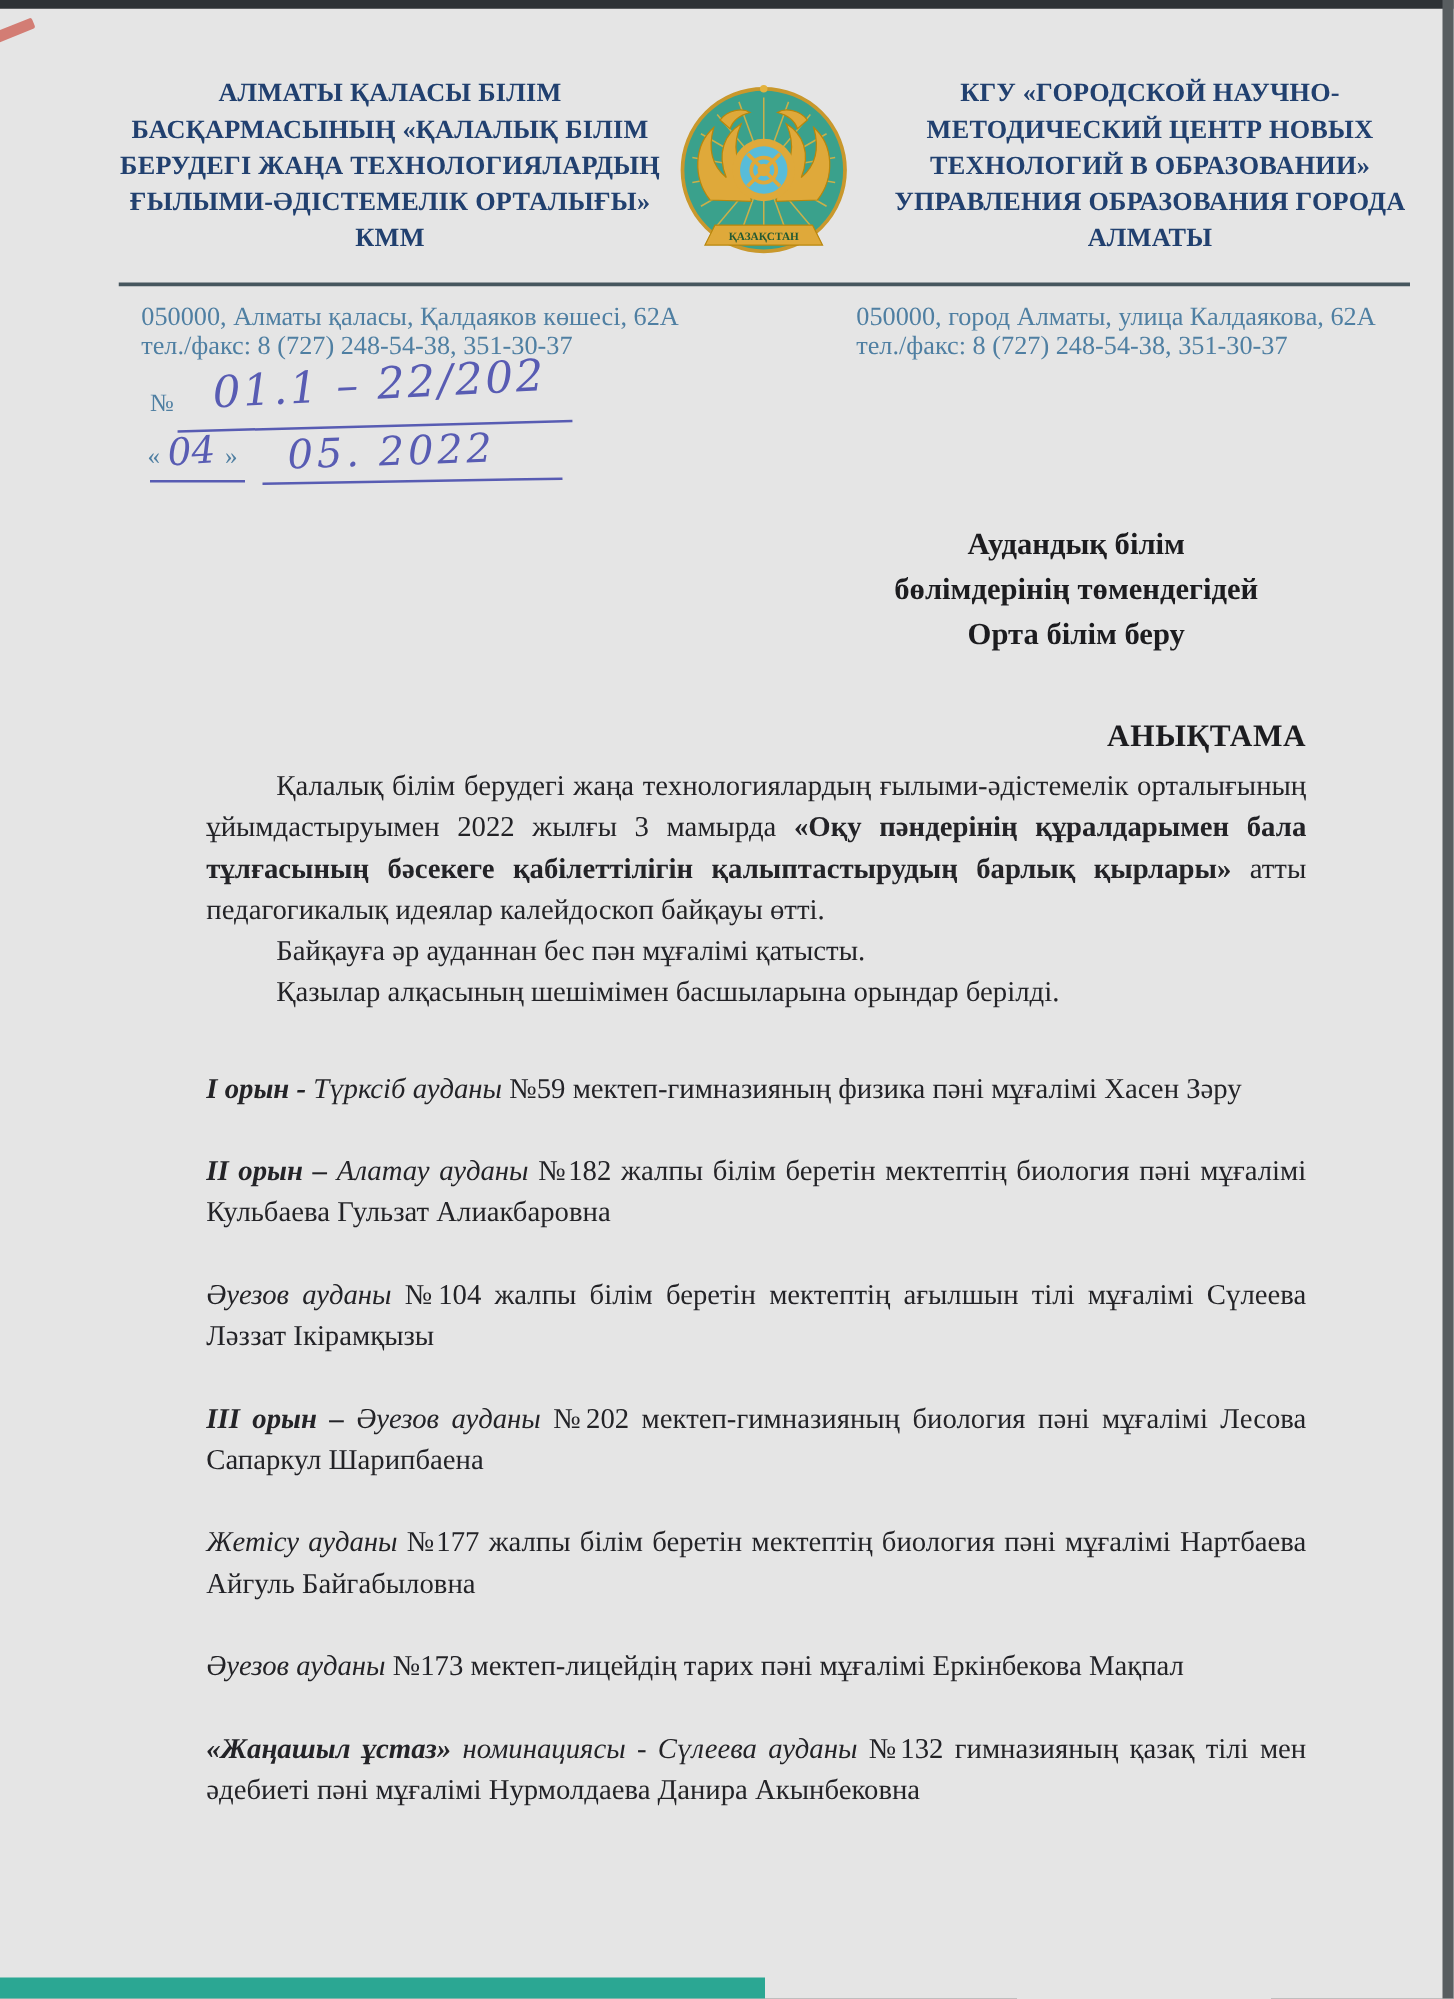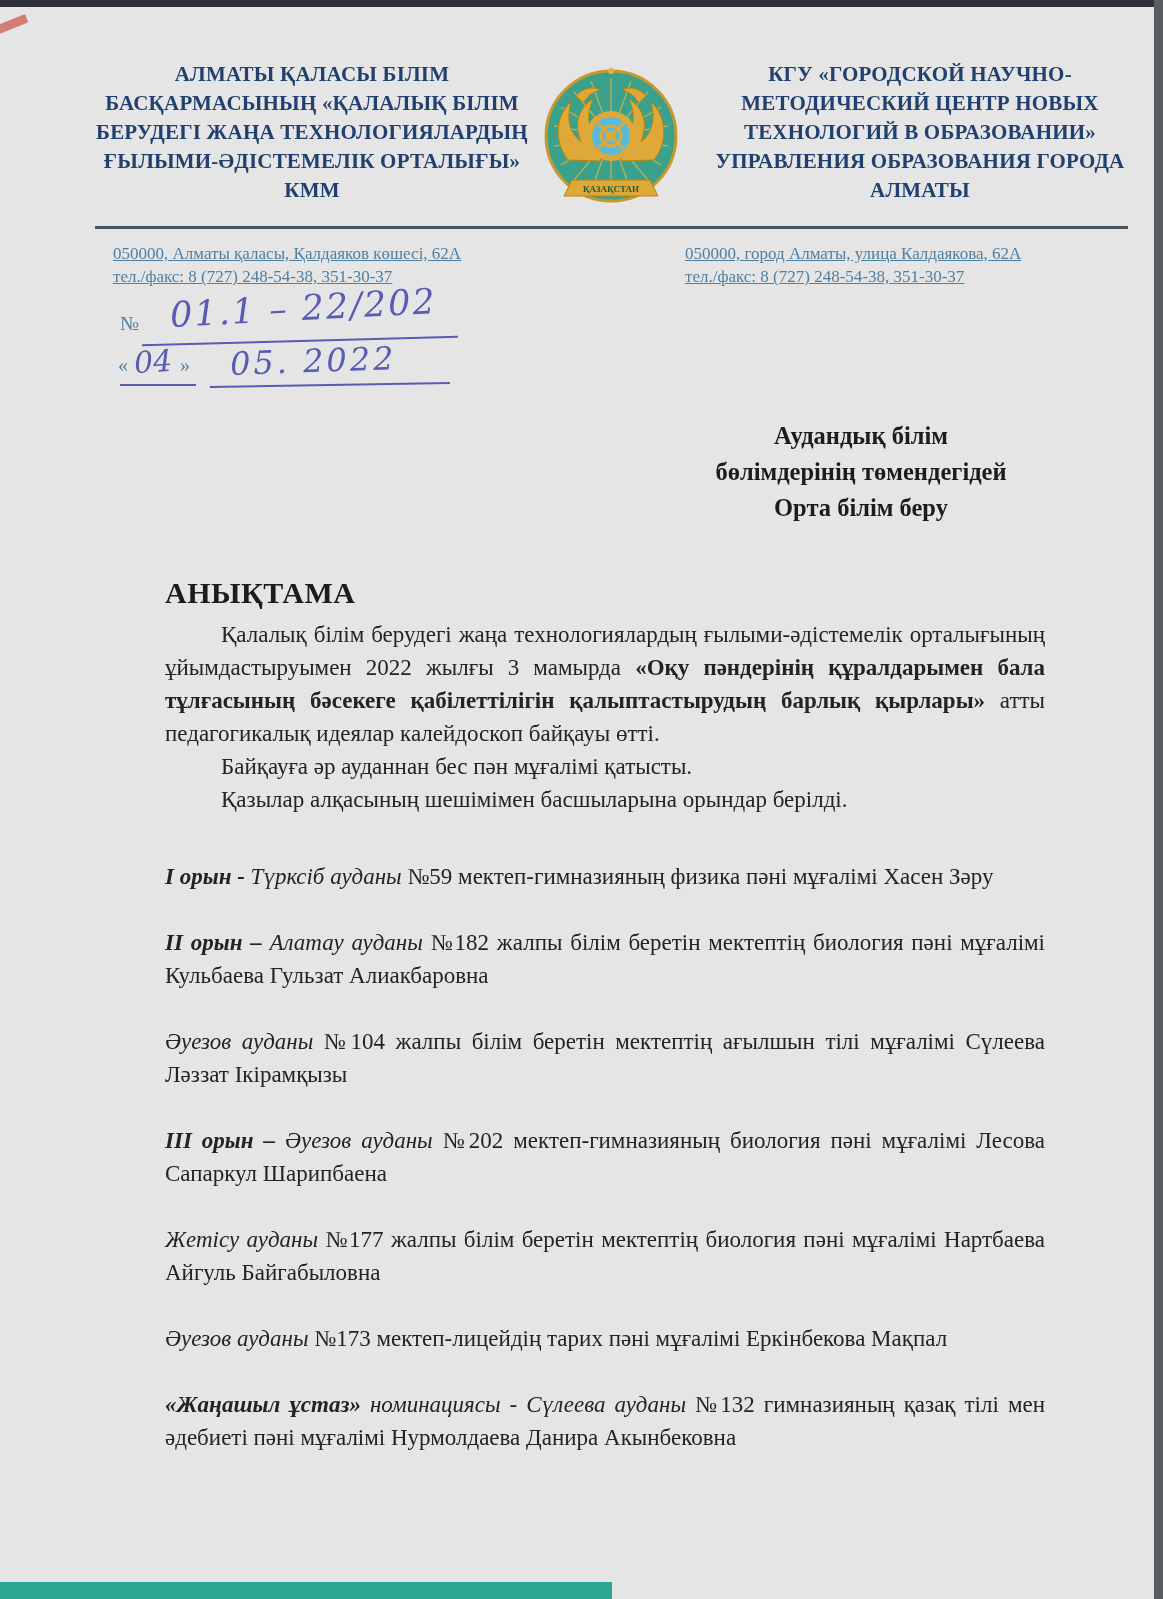--- a/index.html
+++ b/index.html
@@ -21,21 +21,21 @@
   
   .letterhead { display:grid; grid-template-columns:432px 166px 452px; margin-left:96px; align-items:start; }
   .org-name { font-weight:bold; font-size:21px; line-height:29px; text-align:center;
     color:var(--navy,#21406f); letter-spacing:.2px; }
   .emblem-wrap { padding-top:2px; }
   .emblem-wrap svg { display:block; margin:0 auto; }
 
   .rule { height:3px; background:#46565e; margin:12px 35px 0 95px; }
 
   
-  .addresses { display:flex; margin:13px 0 0 113px; color:var(--steel,#4f7fa2); font-size:17px; line-height:23px;text-decoration:underline; }
+  .addresses { display:flex; margin:13px 0 0 113px; color:var(--steel,#4f7fa2); font-size:21px; line-height:23px; }
   .addr-col { width:488px; }
   .addr-col + .addr-col { margin-left:94px; }
 
   
   .refblock { position:relative; height:104px; margin:10px 0 0 118px; font-size:20px; }
   .printed { color:var(--steel,#4f7fa2); }
   .hand { font-family:"DejaVu Serif", serif; font-style:italic; color:var(--ink,#585cb3); }
   .no-label { position:absolute; left:2px; top:14px; }
   .hw-number { position:absolute; left:52px; top:-10px; font-size:35px; transform:rotate(-3deg); letter-spacing:2px; white-space:nowrap; }
   .hw-line1 { position:absolute; left:24px; top:42px; width:316px; border-bottom:2px solid var(--ink,#585cb3); transform:rotate(-1.5deg); }
@@ -45,21 +45,21 @@
   .hw-line2{ position:absolute; left:2px;  top:86px; width:76px;  border-bottom:2px solid var(--ink,#585cb3); }
   .hw-date { position:absolute; left:112px; top:44px; font-size:32px; transform:rotate(-2deg); letter-spacing:3px; white-space:nowrap; }
   .hw-line3{ position:absolute; left:92px; top:86px; width:240px; border-bottom:2px solid var(--ink,#585cb3); transform:rotate(-1deg); }
 
   
   .recipient { width:450px; margin:16px 0 0 636px; text-align:center;
     font-weight:bold; font-size:24.5px; line-height:36px; color:#1c1c1f; }
 
   
   .content { width:880px; margin:50px 118px 0 165px; }
-  .doc-title { text-align:left; font-weight:bold; font-size:30px; letter-spacing:.5px; margin-bottom:8px; color:#1c1c1f; }
+  .doc-title { text-align:right; font-weight:bold; font-size:25px; letter-spacing:.5px; margin-bottom:8px; color:#1c1c1f; }
   .para { font-size:23px; line-height:33px; text-align:justify; }
   .para.indent { text-indent:56px; }
   .entry { margin-top:33px; }
   .entry.first { margin-top:44px; }
   .seg-b  { font-weight:bold; }
   .seg-i  { font-style:italic; }
   .seg-bi { font-weight:bold; font-style:italic; }
 </style>
 </head>
 <body>

